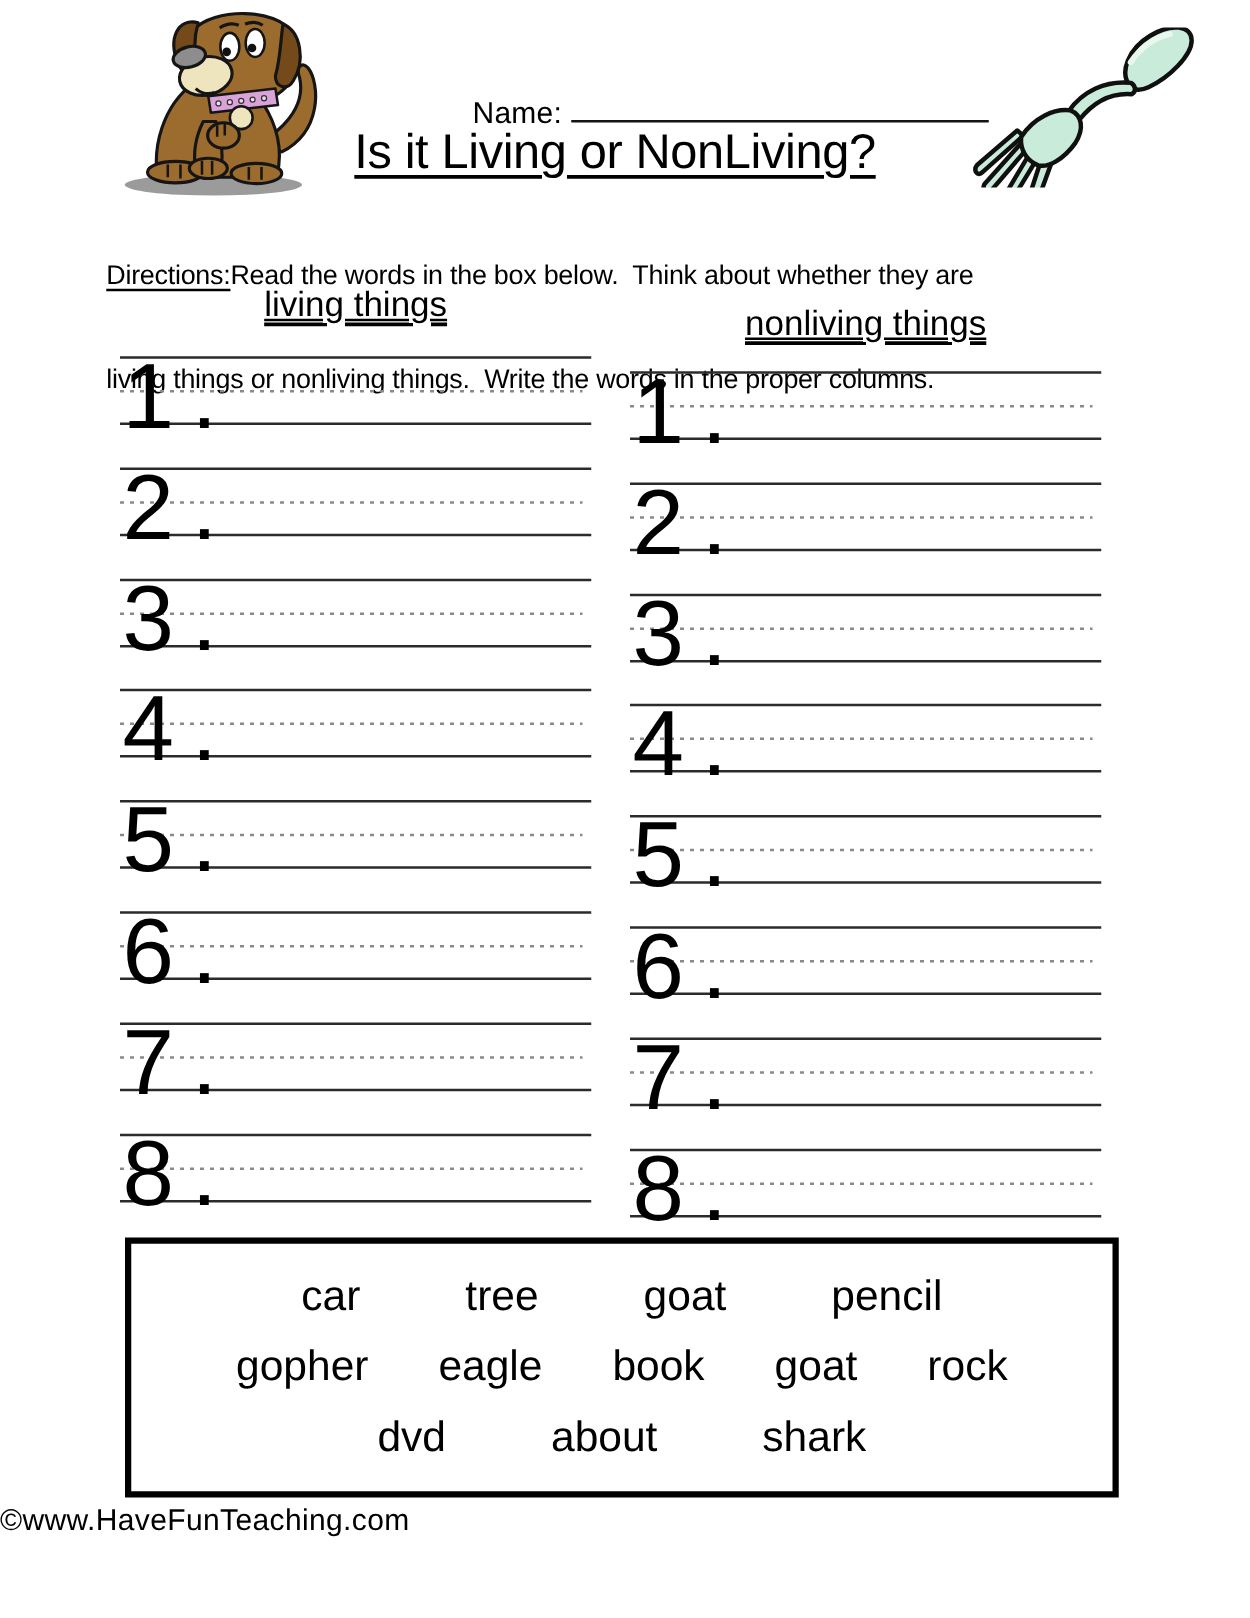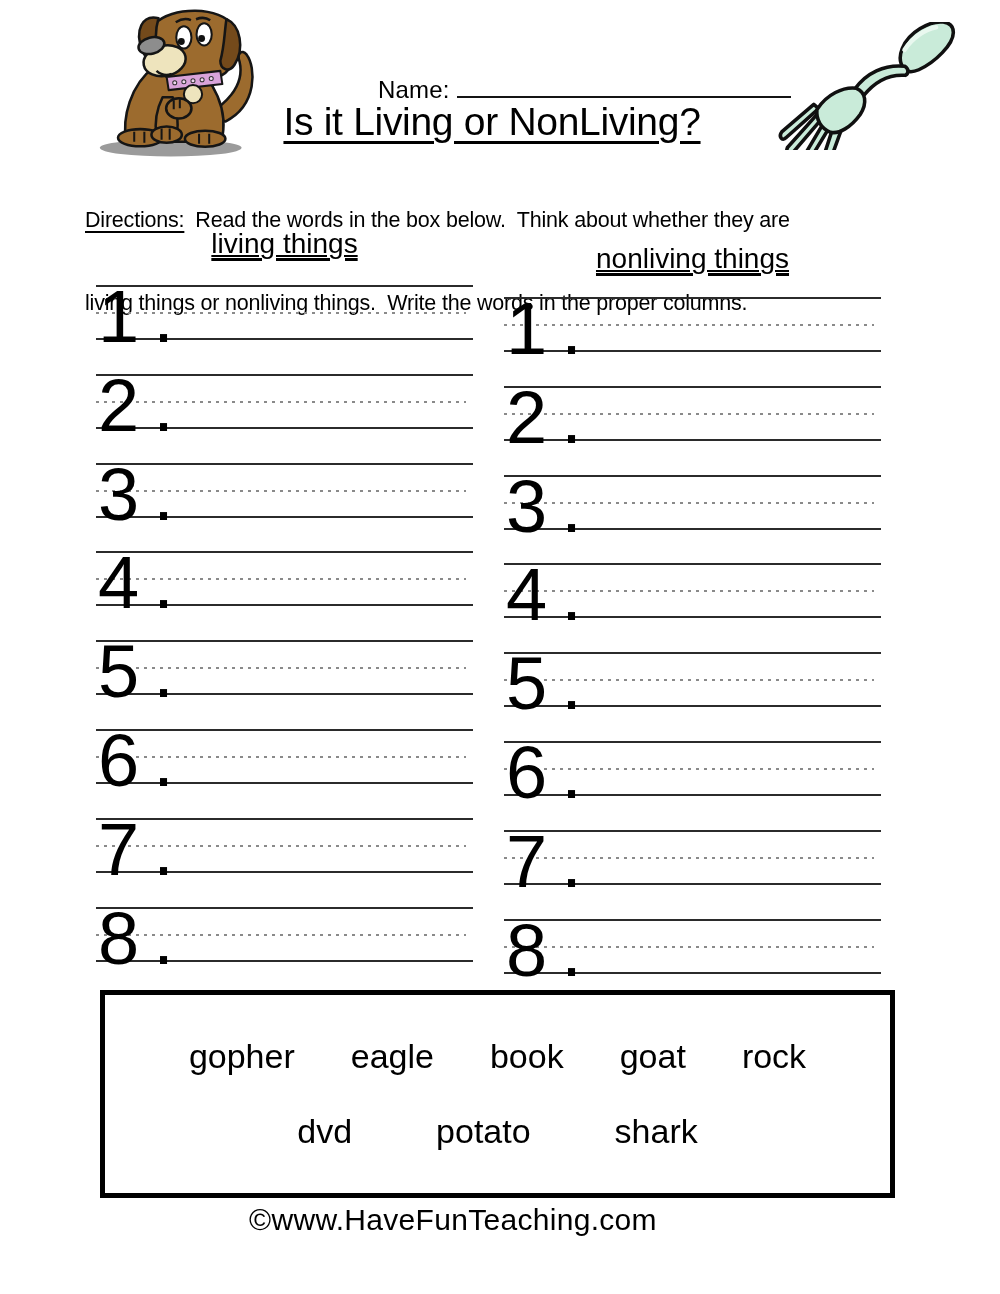--- a/index.html
+++ b/index.html
@@ -16,21 +16,21 @@
 
   .name-row { position:absolute; top:56px; left:378px; font-size:24px; letter-spacing:0.2px;margin-top:16px; }
   .name-line { display:inline-block; width:334px; height:26px; border-bottom:2.5px solid #141414; margin-left:7px; }
 
   .title { position:absolute; top:100px; left:0; width:984px; text-align:center;
            font-size:39px; letter-spacing:-0.3px; }
   .title span { text-decoration:underline; text-decoration-thickness:2.5px; text-underline-offset:6px; }
 
   .directions { position:absolute; top:152px; left:85px; width:845px;
                 font-size:21.5px; line-height:27.5px; white-space:pre-wrap; letter-spacing:-0.2px; }
-  .dir-label { text-decoration:underline; text-decoration-thickness:2px; text-underline-offset:4px; margin-right:11px; }
+  .dir-label { text-decoration:underline; text-decoration-thickness:2px; text-underline-offset:4px; }
 
   
   .col { position:absolute; top:228px; width:377px;text-decoration:underline; }
   .col-left  { left:96px;  }
   .col-right { left:504px;margin-top:12px; }
   .col-header { height:34px; margin-bottom:23px; text-align:center; font-size:28px; }
   .col-right .col-header { padding-top:3px; }
   .col-header span { text-decoration:underline; text-decoration-thickness:2.5px; text-underline-offset:5px; }
 
   .wline { position:relative; height:55px; margin-bottom:33.8px;
@@ -40,22 +40,22 @@
   .num { position:absolute; left:2px; bottom:-16px; z-index:2;
          font-size:74px; line-height:1; letter-spacing:14px; color:#000; }
 
   
   .wordbox { position:absolute; left:100px; top:990px; width:795px; height:208px;
              border:5px solid #000; display:flex; flex-direction:column;
              justify-content:space-evenly; padding:5px 10px; }
   .wb-row { display:flex; justify-content:center; font-size:34px; line-height:1.1; }
   .gap-a { gap:84px; } .gap-b { gap:78px; } .gap-c { gap:56px; }
 
-  .footer { position:absolute; top:1203px; left:0; width:906px; text-align:center;
-            font-size:30px; letter-spacing:0.3px; }
+  .footer { position:absolute; top:1203px; left:0; width:906px; text-align:left;
+            font-size:24px; letter-spacing:0.3px; }
 </style>
 </head>
 <body>
 
 <div class="page">
 
   <svg class="dog-svg" viewBox="0 0 190 152" aria-hidden="true">
     <ellipse cx="72" cy="142" rx="70" ry="8.5" fill="#9b9b9b"></ellipse>
     <g stroke="#151515" stroke-width="2.5" stroke-linejoin="round">
       <path d="M126,116 C158,100 156,62 147,50 C142,44 137,49 140,57 C146,83 122,101 110,108 Z" fill="#9c6b2e"></path>
@@ -181,29 +181,35 @@
         <span class="num">7.</span>
         <span class="mid"></span>
       </div>
     <div class="wline">
         <span class="num">8.</span>
         <span class="mid"></span>
       </div>
   </div>
 
   <div class="wordbox">
+    <div class="wb-row gap-a">
+      <span>car</span>
+      <span>tree</span>
+      <span>goat</span>
+      <span>pencil</span>
+    </div>
     <div class="wb-row gap-c">
       <span>gopher</span>
       <span>eagle</span>
       <span>book</span>
       <span>goat</span>
       <span>rock</span>
     </div>
     <div class="wb-row gap-a">
       <span>dvd</span>
-      <span>potato</span>
+      <span>about</span>
       <span>shark</span>
     </div>
   </div>
 
   <div class="footer">©www.HaveFunTeaching.com</div>
 
 </div>
 
 </body></html>

